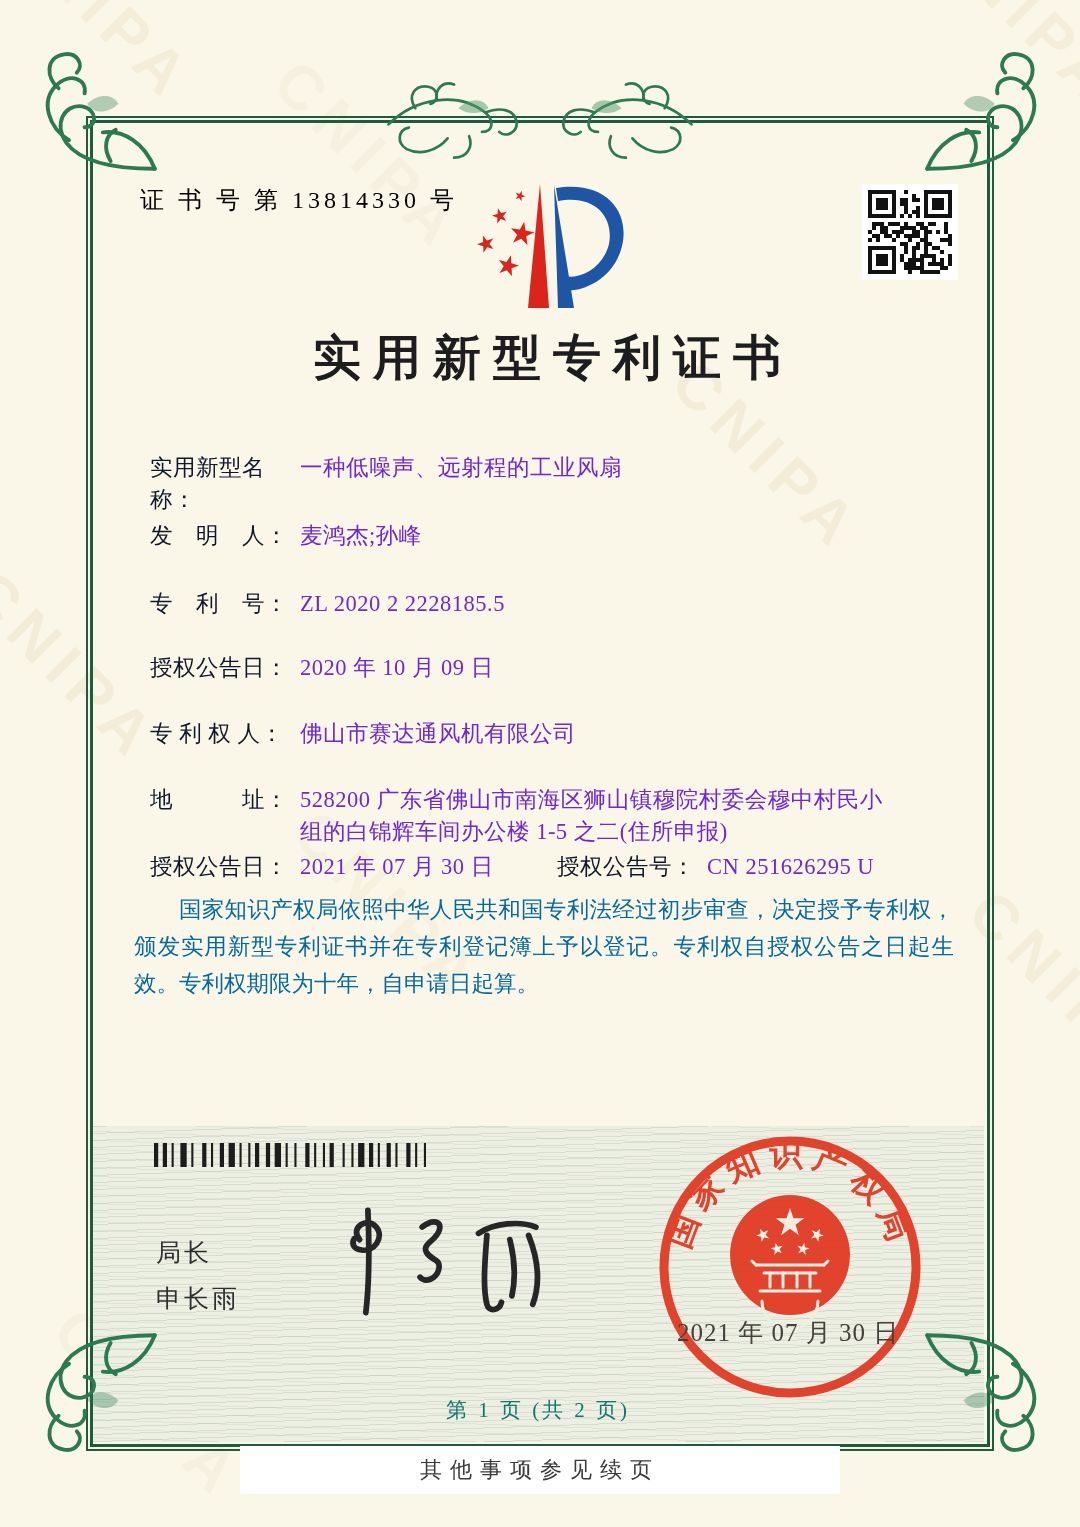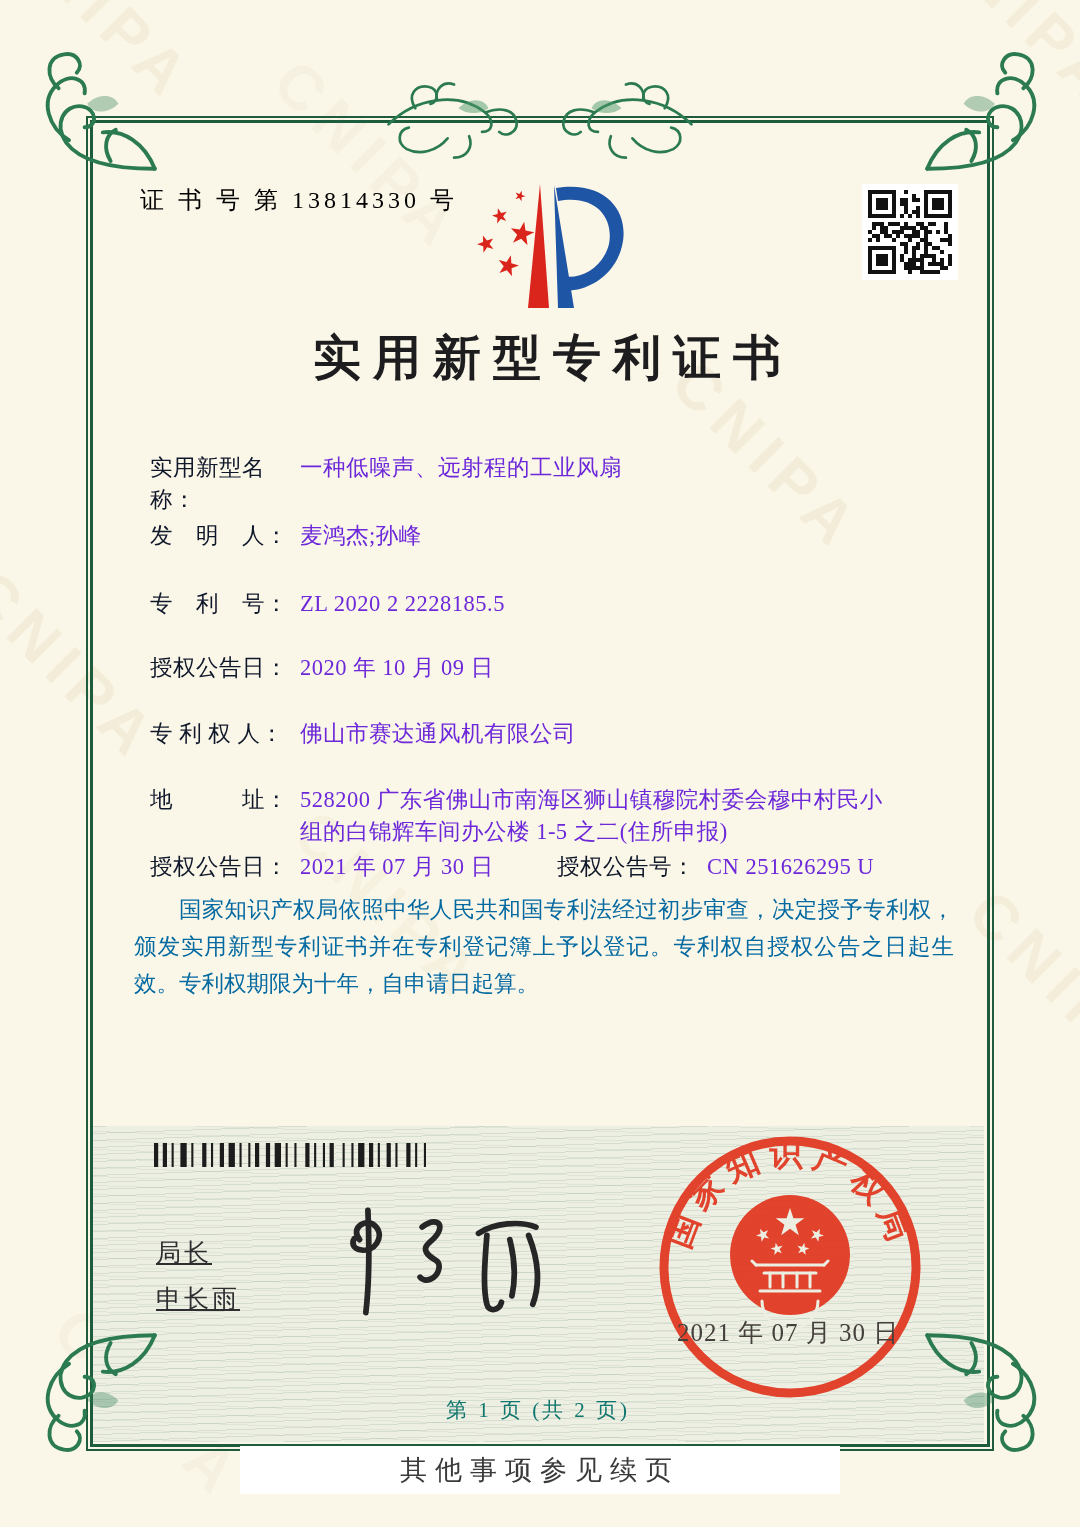--- a/index.html
+++ b/index.html
@@ -57,40 +57,40 @@
   .body-text{
     position:absolute; left:134px; top:891px; width:820px; z-index:5;
     font-size:22.5px; line-height:37px; text-align:justify; color:#0369a1;
   }
   .body-text p{margin:0; text-indent:2em;}
   
   .barcode{position:absolute; left:152px; top:1143px; z-index:5;}
   .barcode svg rect{fill:#1c1c1c;}
   .director-label,.director-name{
     position:absolute; left:156px; font-family:"Liberation Sans","DejaVu Sans",sans-serif;
-    font-size:25px; letter-spacing:3px; color:#2e2e30; z-index:5;text-decoration:underline;
+    font-size:25px; letter-spacing:3px; color:#2e2e30; z-index:5;
   }
   .director-label{top:1236px;}
   .director-name{top:1282px;}
   .signature{position:absolute; left:322px; top:1204px; z-index:6;}
   .seal{position:absolute; left:645px; top:1122px; z-index:5; opacity:.95;}
   .seal-date{
     position:absolute; left:628px; top:1316px; width:320px; text-align:center;
     font-size:25px; letter-spacing:1px; color:#45403c; z-index:6;
   }
   .footer-page{
     position:absolute; left:86px; top:1396px; width:904px; text-align:center;
     font-size:21px; letter-spacing:3px; color:#0f766e; z-index:5;
   }
   
   .cont-strip{
     position:absolute; left:240px; top:1446px; width:600px; height:48px;
     background:#ffffff; z-index:5; display:flex; align-items:center; justify-content:center;
   }
-  .cont-note{font-size:27px; letter-spacing:8px; color:#3a3a3c;}
+  .cont-note{font-size:22px; letter-spacing:8px; color:#3a3a3c;}
 </style>
 </head>
 <body>
 
 <div class="page">
 
   <div class="wm" style="left:-20px;top:-30px;opacity:.45">CNIPA</div>
   <div class="wm" style="left:250px;top:120px;opacity:.30">CNIPA</div>
   <div class="wm" style="left:905px;top:-25px;opacity:.45">CNIPA</div>
   <div class="wm" style="left:648px;top:420px;opacity:.50">CNIPA</div>

